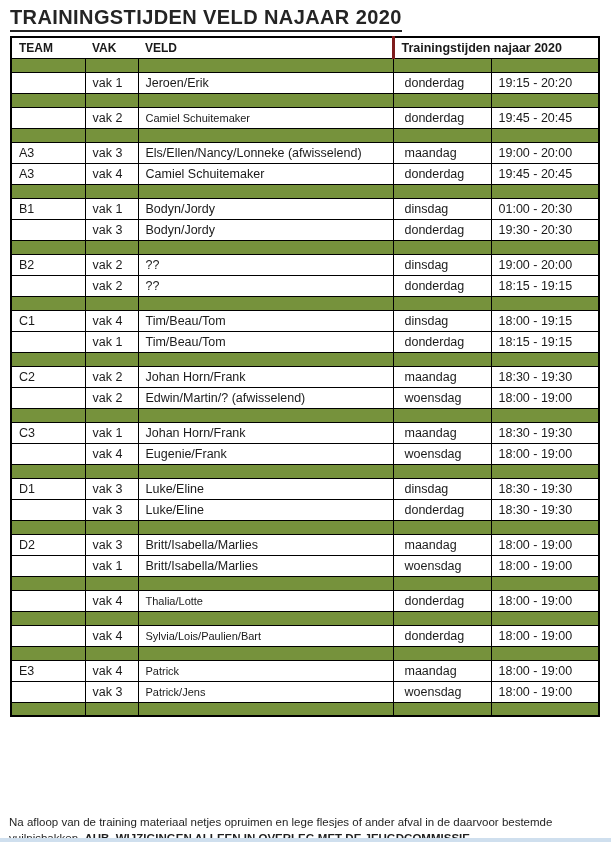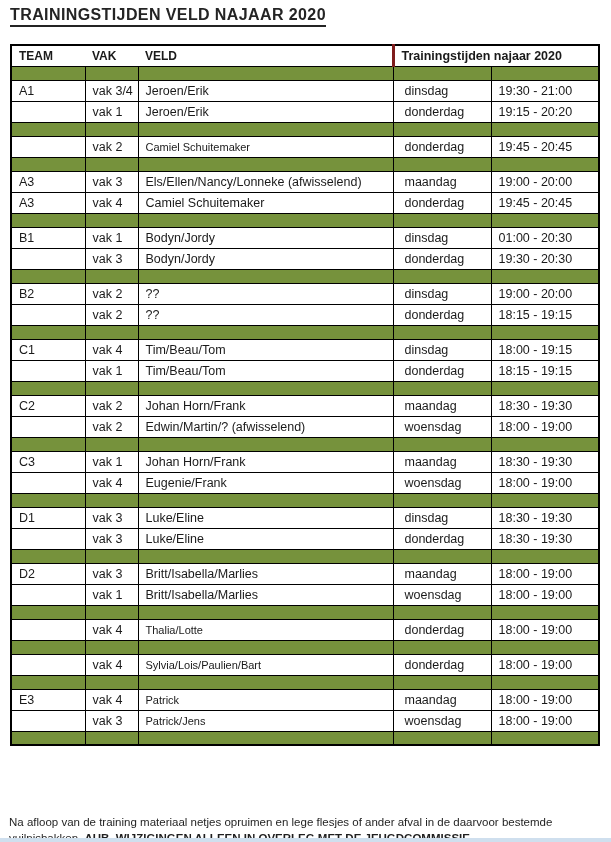--- a/index.html
+++ b/index.html
@@ -6,28 +6,28 @@
   html, body { background: #ffffff; }
   body {
     width: 611px; height: 842px;
     position: relative;
     font-family: "Liberation Sans", sans-serif;
     color: #1a1a1a;
     overflow: hidden;
   }
   .page-title {
     position: absolute; left: 10px; top: 6px;
-    font-size: 16px; font-weight: bold; letter-spacing: 0.4px;
+    font-size: 20px; font-weight: bold; letter-spacing: 0.4px;
     color: #242424;
     border-bottom: 2px solid #242424;
     padding-bottom: 1px;
     display: inline-block;
   }
   table.schedule {
-    position: absolute; left: 10px; top: 44px;
+    position: absolute; left: 10px; top: 36px;
     border-collapse: collapse;
     border: 2px solid #000;
     table-layout: fixed;
     width: 588px;
   }
   col.c-team { width: 74px; }
   col.c-vak  { width: 53px; }
   col.c-veld { width: 255px; }
   col.c-dag  { width: 98px; }
   col.c-tijd { width: 108px; }
@@ -104,27 +104,20 @@
       <th class="tijden" colspan="2">Trainingstijden najaar 2020</th>
     </tr>
   <tr class="sep">
         <td></td>
         <td></td>
         <td></td>
         <td></td>
         <td class="overhang"></td>
       </tr>
       <tr>
-        <td>A1</td>
-        <td>vak 3/4</td>
-        <td>Jeroen/Erik</td>
-        <td class="dag">dinsdag</td>
-        <td>19:30 - 21:00</td>
-      </tr>
-      <tr>
         <td></td>
         <td>vak 1</td>
         <td>Jeroen/Erik</td>
         <td class="dag">donderdag</td>
         <td>19:15 - 20:20</td>
       </tr>
       <tr class="sep">
         <td></td>
         <td></td>
         <td></td>

